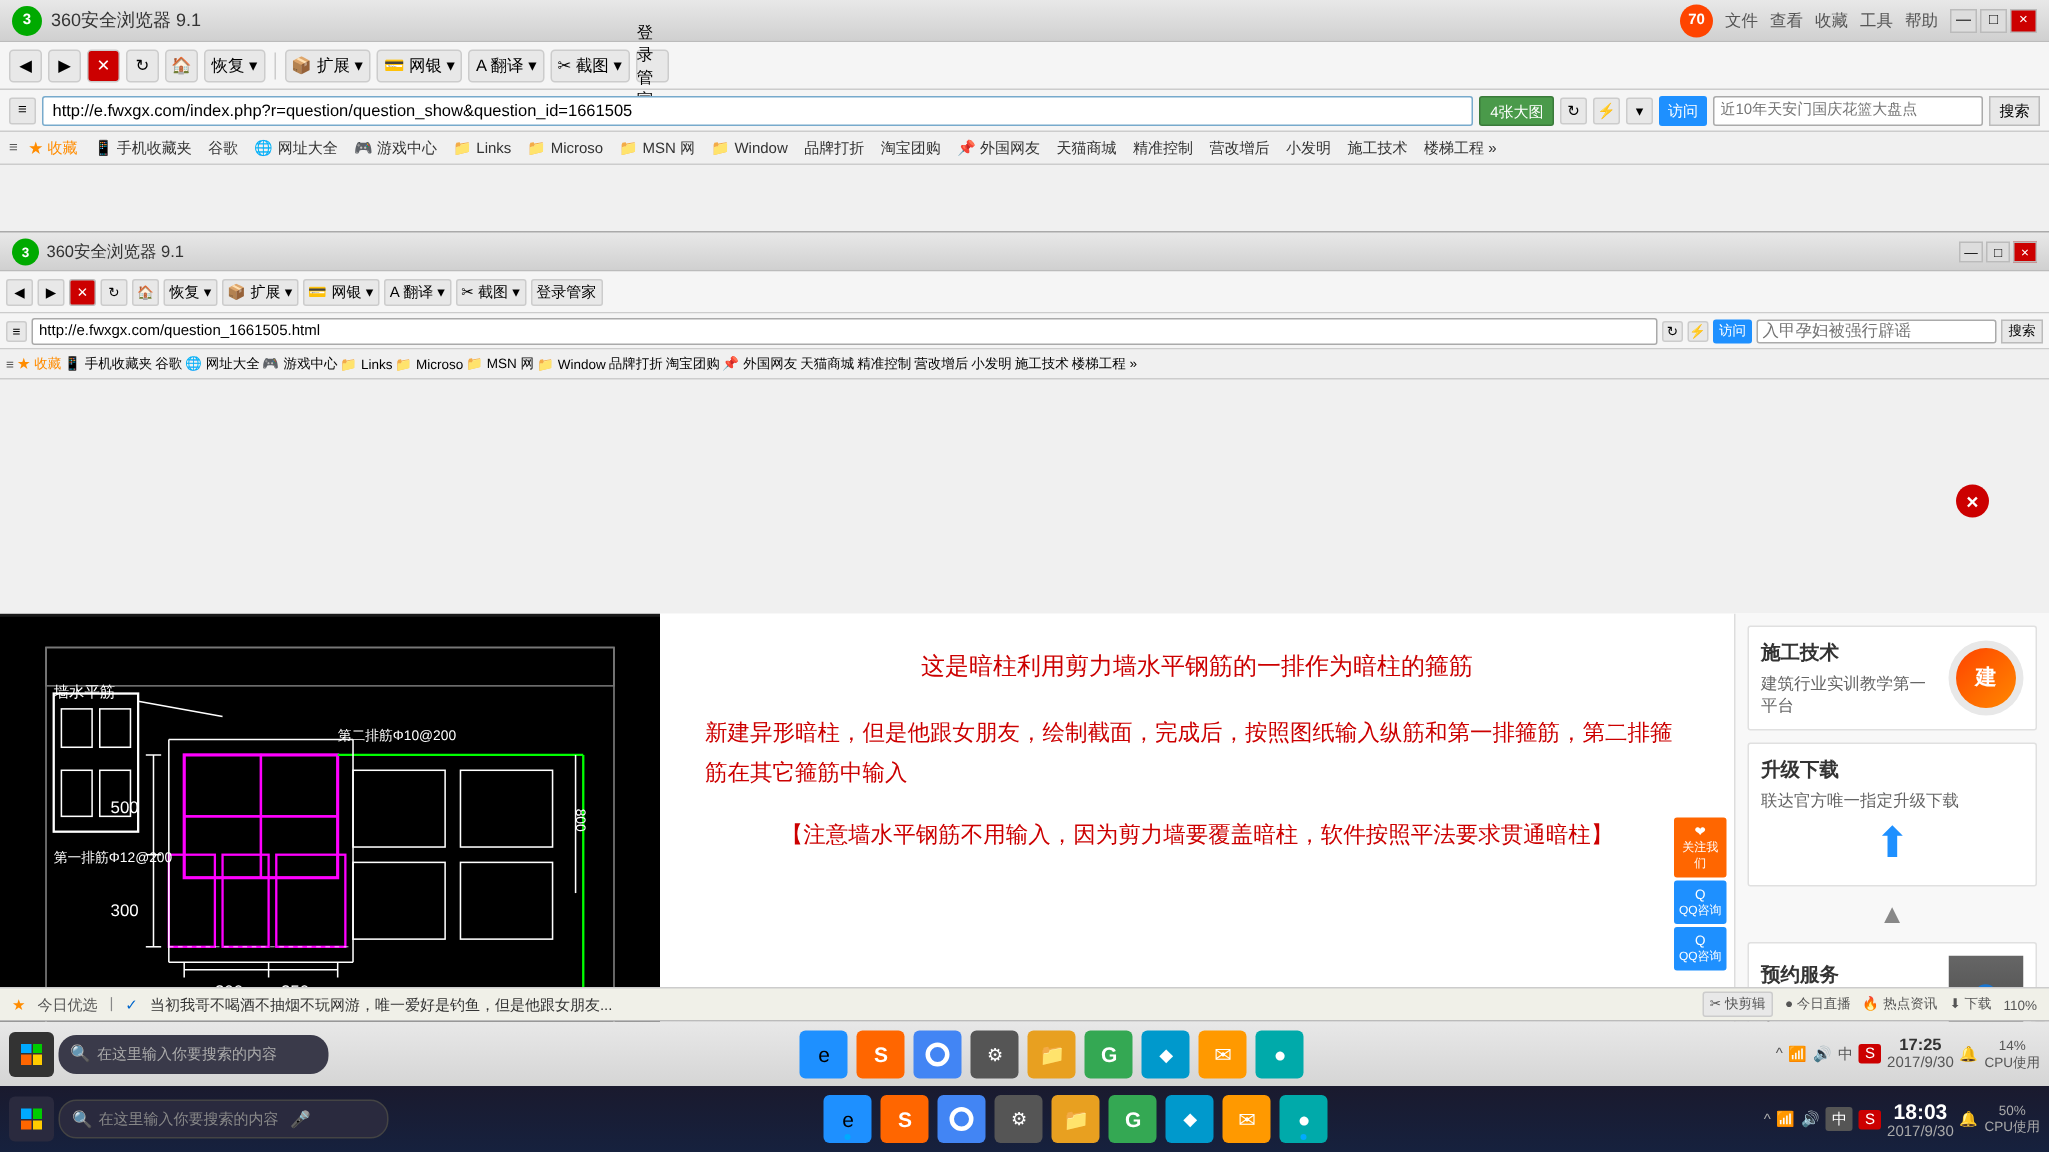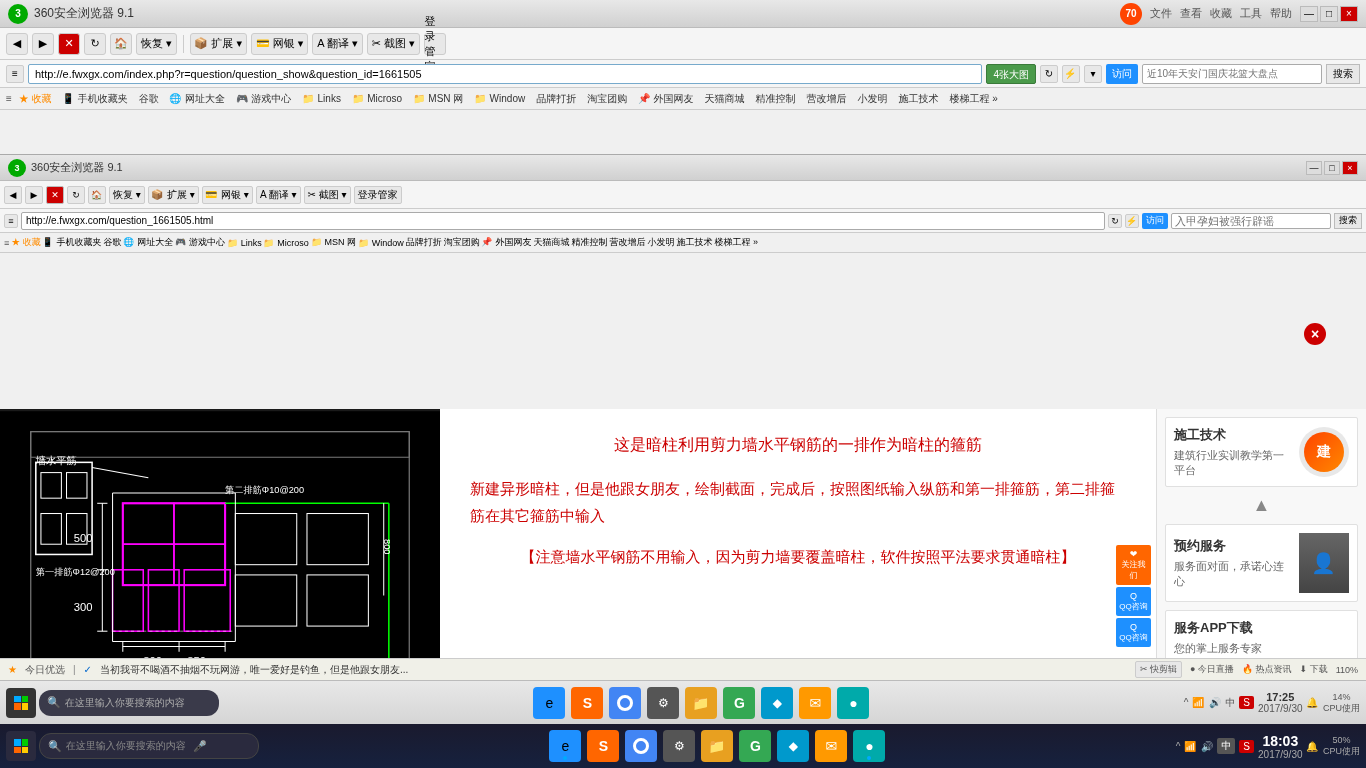--- a/index.html
+++ b/index.html
@@ -298,20 +298,25 @@
           <div>
             <div class="sidebar-card-title">施工技术</div>
             <div class="sidebar-card-sub">建筑行业实训教学第一平台</div>
           </div>
           <div style="width:50px;height:50px;background:#e8e8e8;border-radius:50%;display:flex;align-items:center;justify-content:center;flex-shrink:0;">
             <div style="width:40px;height:40px;background:linear-gradient(135deg,#ff4400,#ff8800);border-radius:50%;display:flex;align-items:center;justify-content:center;color:white;font-size:14px;font-weight:bold;">建</div>
           </div>
         </div>
       </div>
 
+      <div class="sidebar-card">
+        <div class="sidebar-card-title">升级下载</div>
+        <div class="sidebar-card-sub">联达官方唯一指定升级下载</div>
+        <div style="text-align:center;font-size:28px;color:#1e90ff;margin:4px 0;">⬆</div>
+      </div>
 
       <div style="text-align:center;cursor:pointer;font-size:18px;color:#888;">▲</div>
 
       <div class="sidebar-card">
         <div style="display:flex;align-items:center;gap:6px;">
           <div>
             <div class="sidebar-card-title">预约服务</div>
             <div class="sidebar-card-sub">服务面对面，承诺心连心</div>
           </div>
           <div style="width:50px;height:60px;background:#555;flex-shrink:0;overflow:hidden;">

